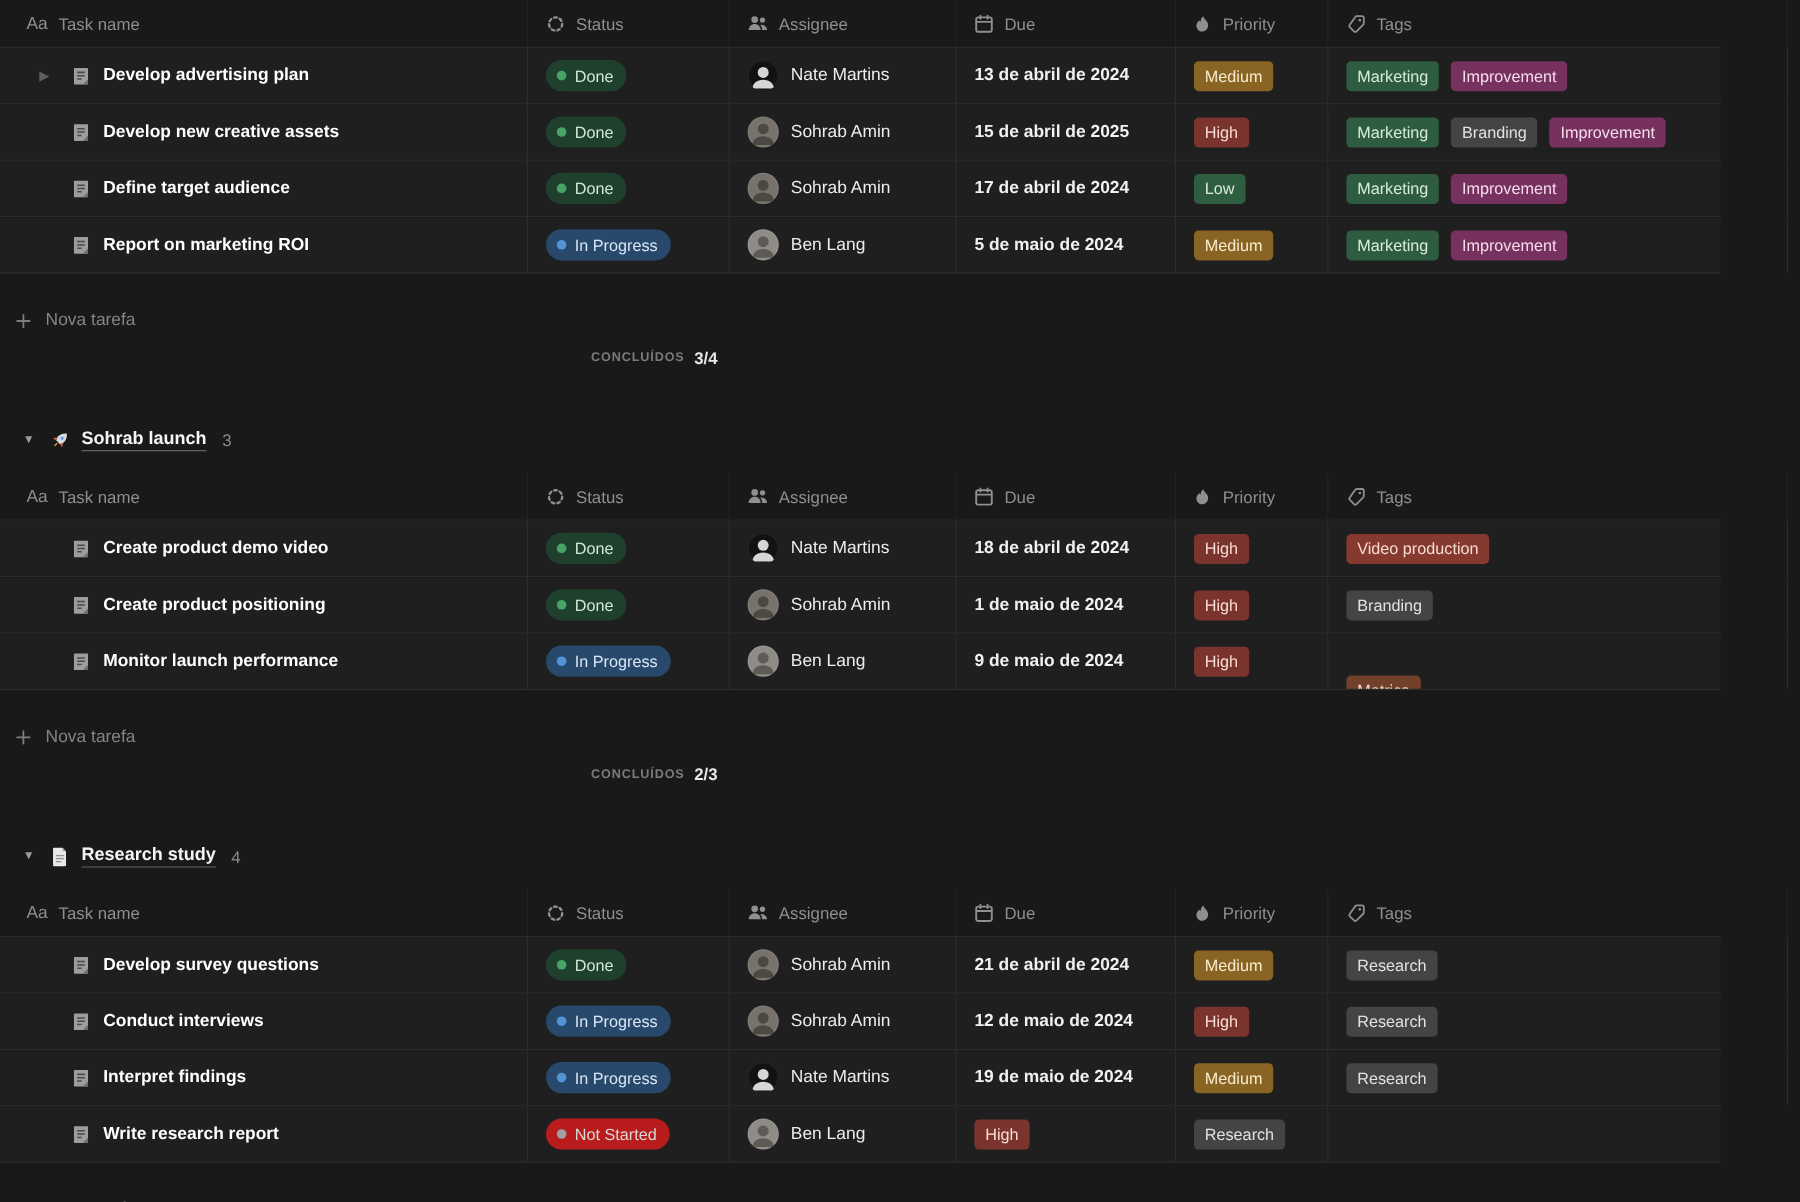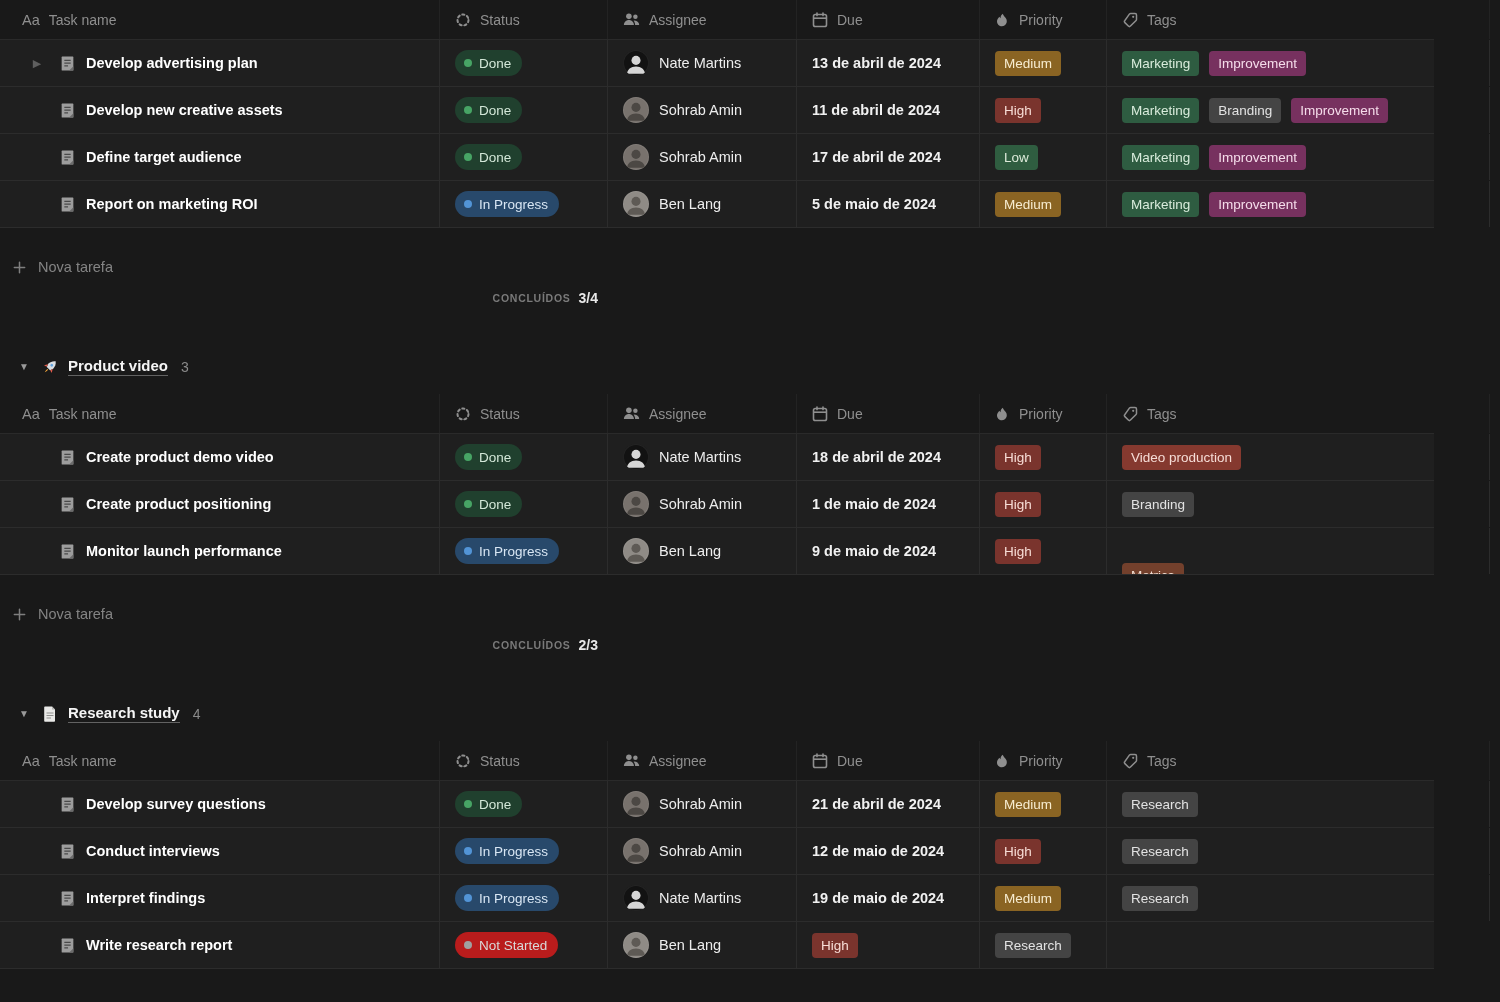--- a/index.html
+++ b/index.html
@@ -195,21 +195,21 @@
           <div class="cell assignee-cell">
             <span class="avatar av-sohrab">
               <svg viewBox="0 0 24 24" width="26" height="26">
                 <circle cx="12" cy="9.6" r="4.2" fill="currentColor"></circle>
                 <path d="M12 15.2c4.8 0 8.2 2.8 8.2 6.8H3.8c0-4 3.4-6.8 8.2-6.8z" fill="currentColor"></path>
               </svg>
             </span>
             <span class="aname">Sohrab Amin</span>
           </div>
           <div class="cell due-cell">
-            <span class="due">11 de abril de 2024</span>
+            <span class="due">15 de abril de 2025</span>
           </div>
           <div class="cell priority-cell">
             <span class="tag-pill" style="background: rgb(122, 52, 45); color: rgb(248, 221, 214);">High</span>
           </div>
           <div class="cell tags-cell">
             <span class="tag-pill" style="background: rgb(46, 92, 65); color: rgb(217, 236, 220);">Marketing</span>
             <span class="tag-pill" style="background: rgb(68, 68, 68); color: rgb(226, 226, 226);">Branding</span>
             <span class="tag-pill" style="background: rgb(119, 49, 95); color: rgb(245, 220, 234);">Improvement</span>
           </div>
         </div>
@@ -311,21 +311,21 @@
         <span class="gicon">
           <svg viewBox="0 0 18 18" width="18" height="18">
             <g transform="rotate(45 9 9)">
               <path d="M9 1c2.2 1.6 3.5 4.2 3.5 7l-1.2 3.2H6.7L5.5 8C5.5 5.2 6.8 2.6 9 1z" fill="#d9dde2"></path>
               <circle cx="9" cy="6.5" r="1.4" fill="#63a4e0"></circle>
               <path d="M5.7 8.5l-2.1 3.5 2.9-.8zM12.3 8.5l2.1 3.5-2.9-.8z" fill="#e25c4d"></path>
               <path d="M9 11.7c.8 1 .8 2.7 0 4.6-.8-1.9-.8-3.6 0-4.6z" fill="#f5a73b"></path>
             </g>
           </svg>
         </span>
-        <span class="gtitle">Product video</span>
+        <span class="gtitle">Sohrab launch</span>
         <span class="gcount">3</span>
       </div>
       <div class="table">
         <div class="row header-row">
           <div class="cell first">
             <span class="aa">Aa</span>
             <span class="hlabel">Task name</span>
           </div>
           <div class="cell">
             <span class="icon">

